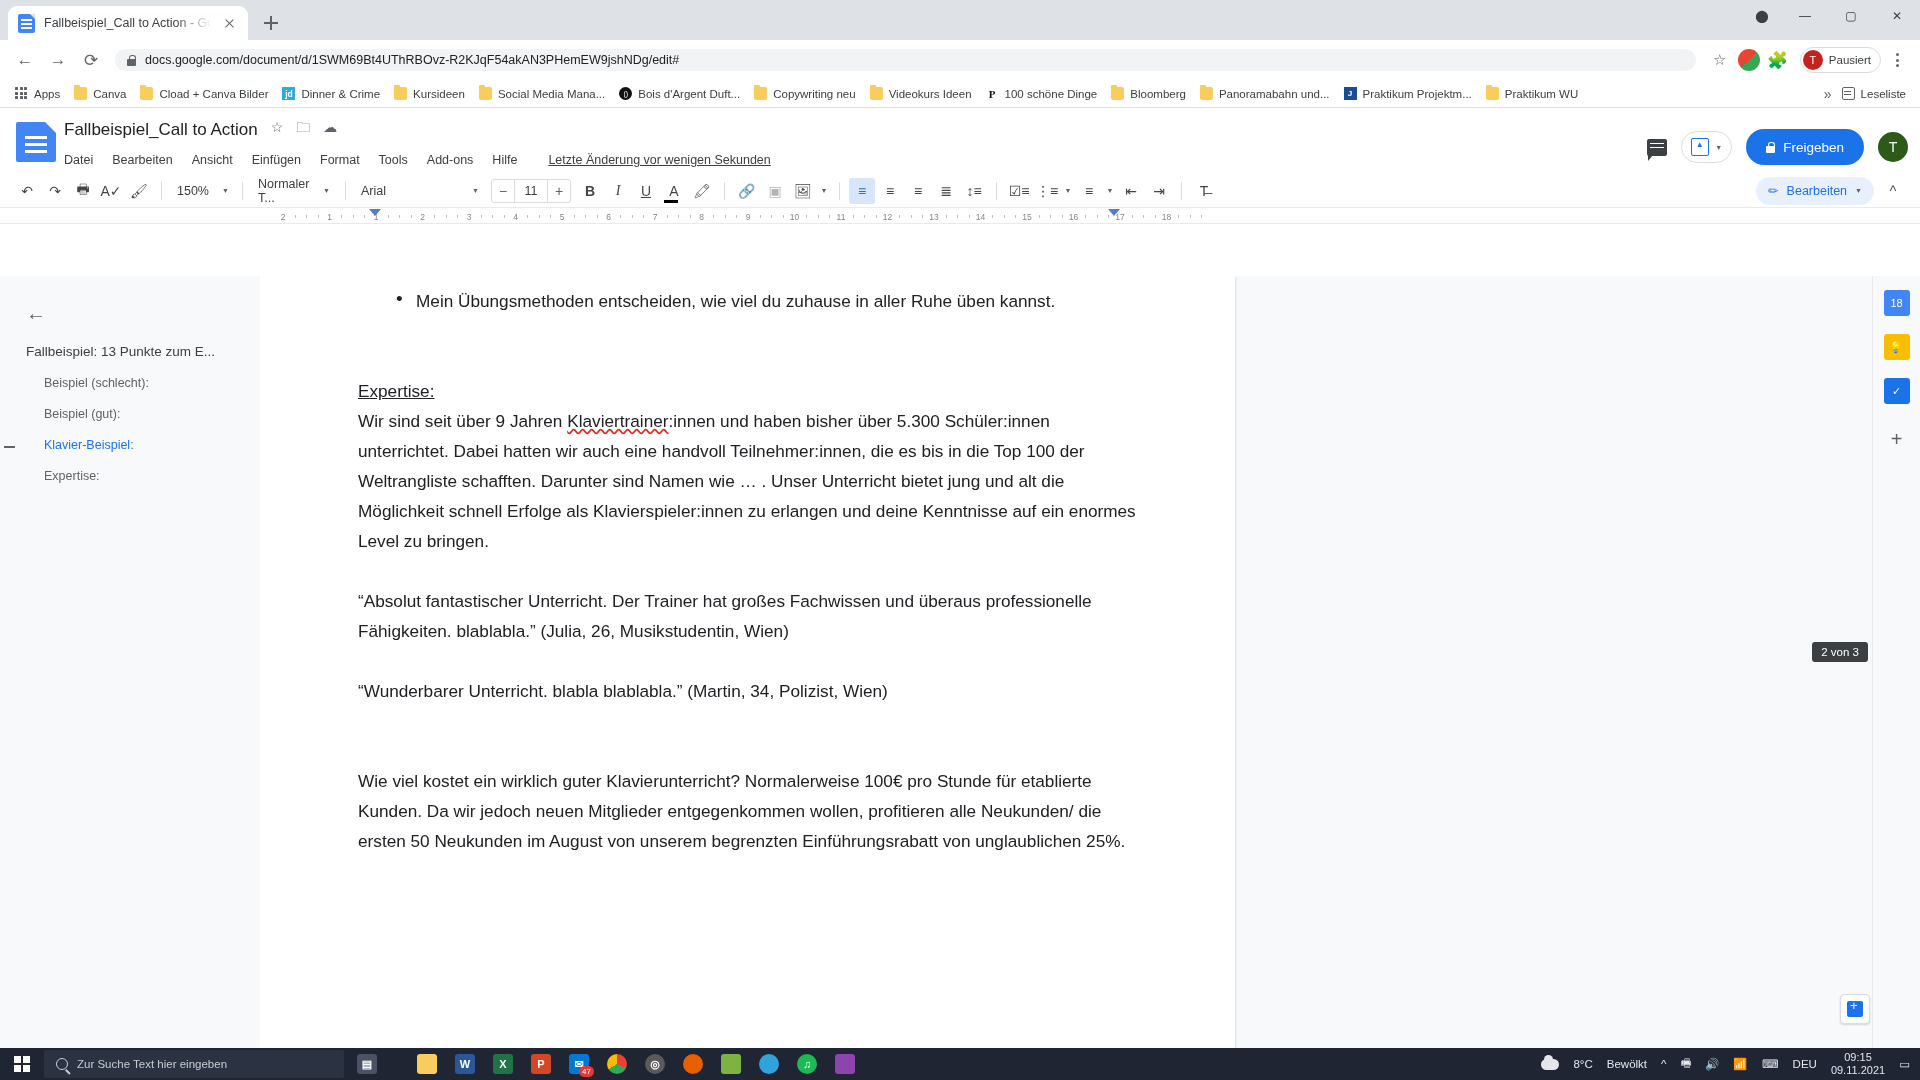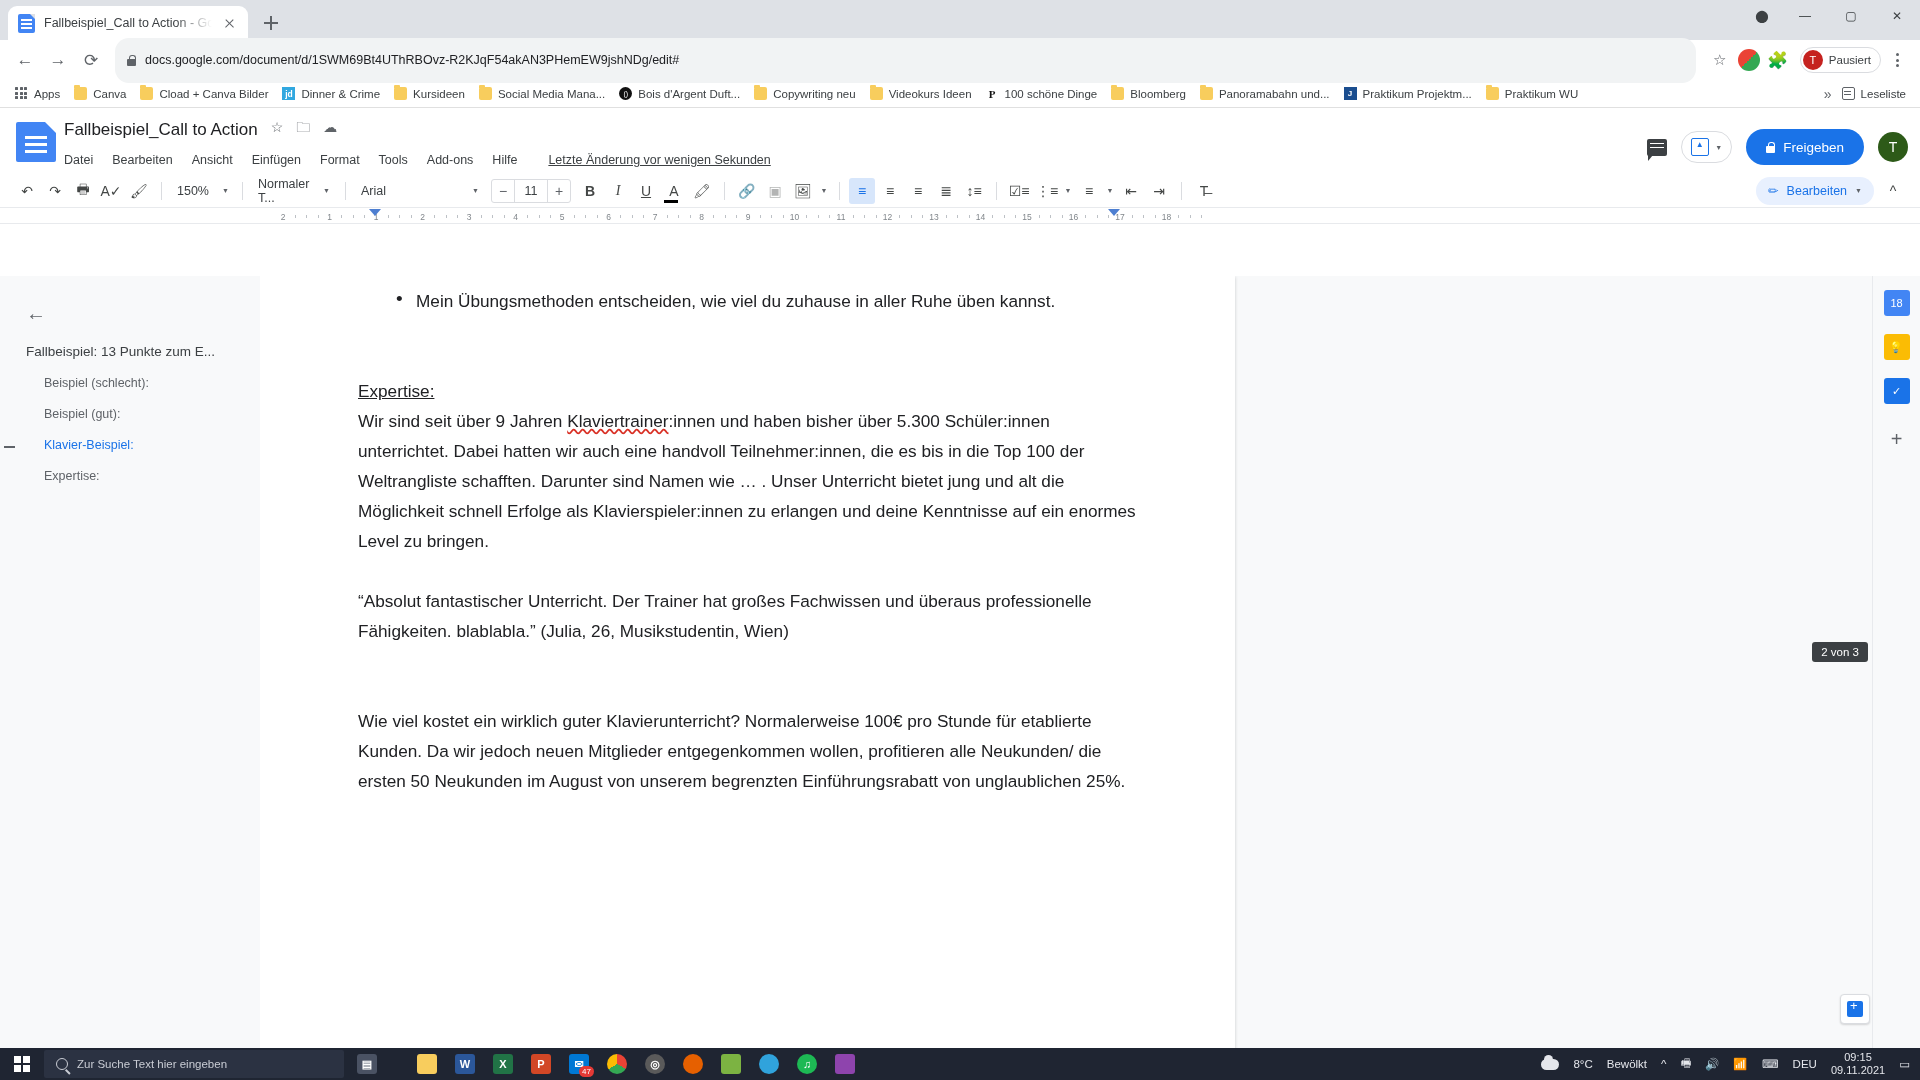--- a/index.html
+++ b/index.html
@@ -66,21 +66,21 @@
   .wb-ext { width: 40px; }
 
   
   .navbar {
     height: 40px; background: #fff; display: flex; align-items: center;
     padding: 0 10px; gap: 3px;
   }
   .navicon { width: 30px; height: 30px; display:flex; align-items:center; justify-content:center;
              color:#5f6368; font-size: 17px; flex:0 0 30px; }
   .omnibox {
-    flex: 1; height: 45px; background: #f1f3f4; border-radius: 14px;
+    flex: 1; height: 22px; background: #f1f3f4; border-radius: 14px;
     display: flex; align-items: center; padding: 0 12px; gap: 9px;
     margin: 0 6px; position: relative;
   }
   .lock { width: 9px; height: 11px; position: relative; flex:0 0 9px; }
   .lock::before{content:"";position:absolute;bottom:0;left:0;width:9px;height:6.5px;background:#5f6368;border-radius:1px;}
   .lock::after{content:"";position:absolute;top:0;left:2px;width:5px;height:5px;border:1.4px solid #5f6368;border-bottom:none;border-radius:3px 3px 0 0;}
   .url { font-size: 12.5px; color: #202124; white-space: nowrap; }
   .star { color:#5f6368; font-size: 15px; }
   .av-ext { width: 22px; height: 22px; border-radius: 50%;
             background: linear-gradient(135deg,#ea4335 50%, #34a853 50%);
@@ -585,20 +585,21 @@
       </div>
 
       <div class="canvas">
         <div class="page">
           <div class="doc-text">
             <div class="bullet-line">Mein Übungsmethoden entscheiden, wie viel du zuhause in aller Ruhe üben kannst.</div>
             <div class="gap"></div>
             <div class="p h-underline">Expertise:</div>
             <div class="p tight"><span>Wir sind seit über 9 Jahren </span><span class="squiggle">Klaviertrainer</span><span>:innen und haben bisher über 5.300 Schüler:innen unterrichtet. Dabei hatten wir auch eine handvoll Teilnehmer:innen, die es bis in die Top 100 der Weltrangliste schafften. Darunter sind Namen wie … . Unser Unterricht bietet jung und alt die Möglichkeit schnell Erfolge als Klavierspieler:innen zu erlangen und deine Kenntnisse auf ein enormes Level zu bringen.</span></div>
             <div class="p">“Absolut fantastischer Unterricht. Der Trainer hat großes Fachwissen und überaus professionelle Fähigkeiten. blablabla.” (Julia, 26, Musikstudentin, Wien)</div>
+            <div class="p">“Wunderbarer Unterricht. blabla blablabla.” (Martin, 34, Polizist, Wien)</div>
             <div class="gap"></div>
             <div class="p">Wie viel kostet ein wirklich guter Klavierunterricht? Normalerweise 100€ pro Stunde für etablierte Kunden. Da wir jedoch neuen Mitglieder entgegenkommen wollen, profitieren alle Neukunden/ die ersten 50 Neukunden im August von unserem begrenzten Einführungsrabatt von unglaublichen 25%.</div>
           </div>
         </div>
 
         <div class="pagecount">2 von 3</div>
         <div class="fab">
           <div class="fab-ico"></div>
         </div>
         <div class="vscroll">

